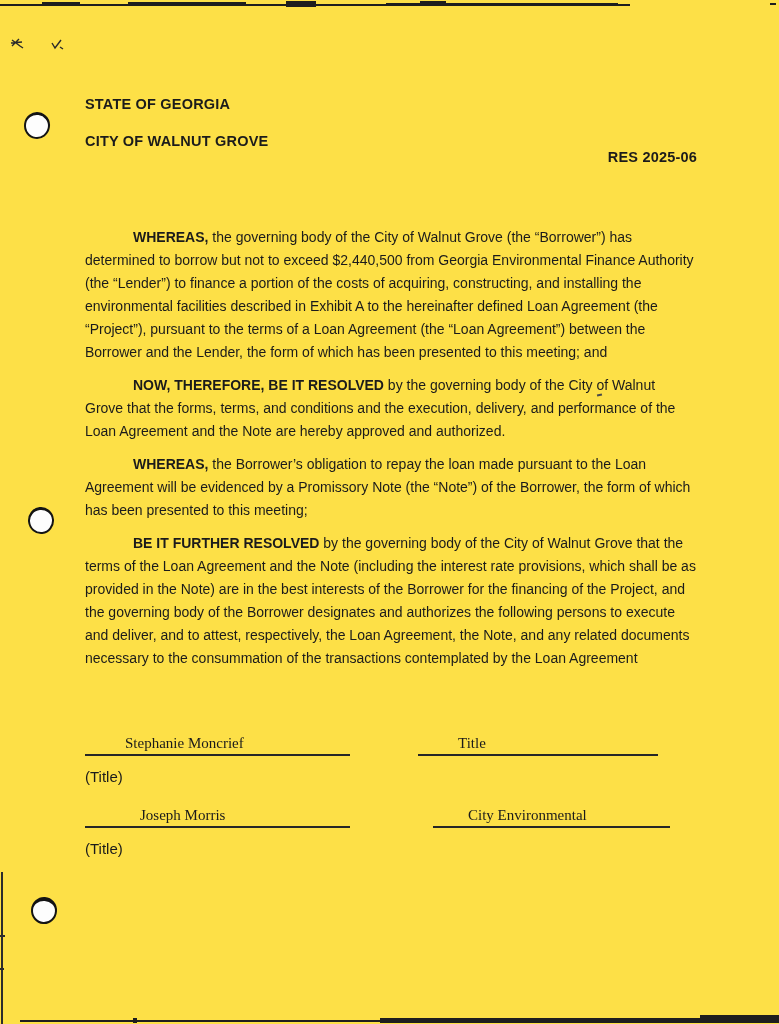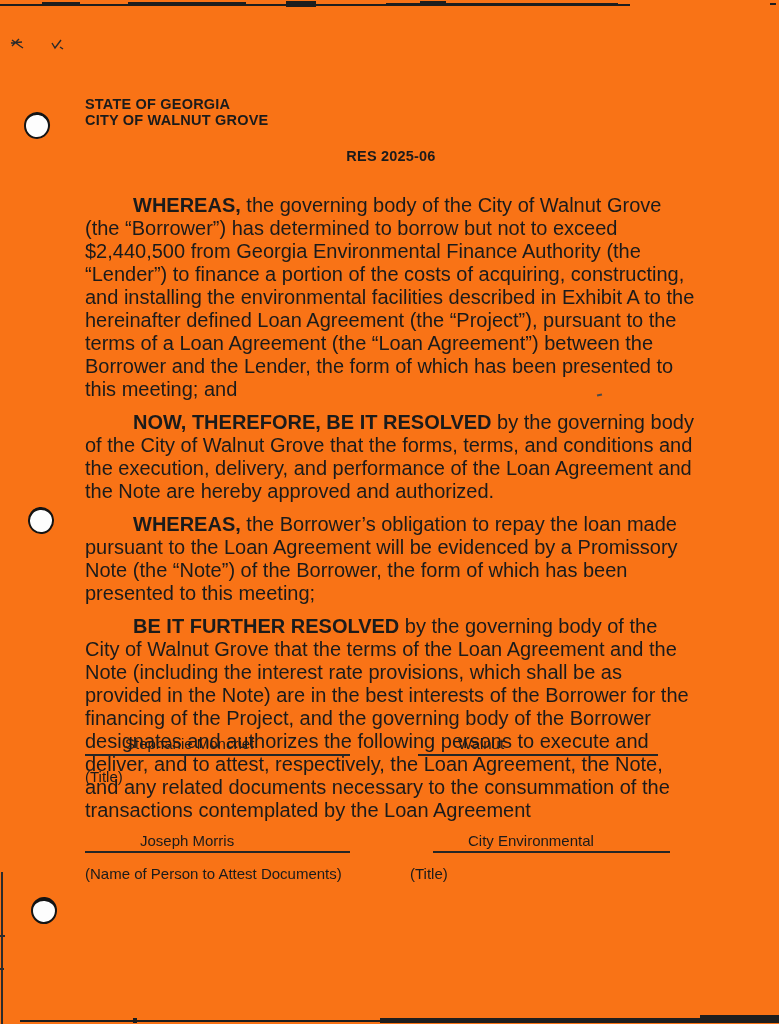--- a/index.html
+++ b/index.html
@@ -2,21 +2,21 @@
 <html><head>
 <meta charset="utf-8">
 <title>RES 2025-06</title>
 <style>
   html, body { margin: 0; padding: 0; background: #e8e8e8; }
   .page {
     position: relative;
     width: 779px;
     height: 1024px;
     margin: 0 auto;
-    background: #f97316;
+    background: #fde047;
     overflow: hidden;
     color: #1b1b1b;
     font-family: "Liberation Sans", "DejaVu Sans", sans-serif;
   }
 
   
   .artifact { position: absolute; background: #1e1e1e; }
   .top-seg-1  { left: 0;   top: 4;    width: 130px; height: 2px; top: 4px; }
   .top-seg-2  { left: 42px;  top: 2px;  width: 38px;  height: 4px; }
   .top-seg-3  { left: 128px; top: 2px;  width: 118px; height: 4px; }
@@ -56,54 +56,53 @@
     position: absolute;
     left: 85px; top: 96px;
     width: 612px;
     filter: blur(0.3px);
   }
   .doc-header div {
     font-weight: 700;
     font-size: 14.5px;
     letter-spacing: 0.2px;
   }
-  .doc-header div + div { }
+  .doc-header div + div { margin-top: 21px; }
   .res-number {
-    text-align: center;
+    text-align: right;
     font-weight: 700;
     font-size: 14.5px;
-    margin-top: 20px;
     letter-spacing: 0.2px;
   }
-  .body-text { margin-top: 30px; font-size: 20px; line-height: 23px; }
+  .body-text { margin-top: 61px; font-size: 14px; line-height: 23px; }
   .body-text p { margin: 0 0 10px 0; text-indent: 48px; }
   .body-text .lead { font-weight: 700; }
 
   
   .signatures {
     position: absolute;
     left: 85px; top: 735px;
     width: 612px;
     font-size: 15px;
     filter: blur(0.3px);
   }
-  .sig-row { display: flex; align-items: flex-start; }
+  .sig-row { display: flex; align-items: flex-start; font-family: Liberation Serif, serif; }
   .sig-cell {
     border-bottom: 2px solid #262626;
     height: 19px;
     box-sizing: content-box;
     white-space: nowrap;
   }
   .sig-name-1  { width: 225px; padding-left: 40px; }
   .sig-title-1 { margin-left: 68px; width: 200px; padding-left: 40px; }
   .sig-name-2  { width: 210px; padding-left: 55px; }
   .sig-title-2 { margin-left: 83px; width: 202px; padding-left: 35px; }
   .labels-row { display: flex; margin-top: 12px; }
   .label-name { width: 325px; }
-  .sig-group-2 { margin-top: 47px; }
+  .sig-group-2 { margin-top: 22px; }
 </style>
 </head>
 <body>
 
 <div class="page">
 
   <div class="artifact top-seg-1"></div>
   <div class="artifact top-seg-2"></div>
   <div class="artifact top-seg-3"></div>
   <div class="artifact top-seg-4"></div>
@@ -153,37 +152,36 @@
   </div>
 
   <div class="signatures">
 
     <div class="sig-group-1">
       <div class="sig-row">
         <div class="sig-cell sig-name-1">
           <span>Stephanie Moncrief</span>
         </div>
         <div class="sig-cell sig-title-1">
-          <span>Walnut</span>
+          <span>Title</span>
         </div>
       </div>
       <div class="labels-row">
         <div class="label-title">(Title)</div>
       </div>
     </div>
 
     <div class="sig-group-2">
       <div class="sig-row">
         <div class="sig-cell sig-name-2">
           <span>Joseph Morris</span>
         </div>
         <div class="sig-cell sig-title-2">
           <span>City Environmental</span>
         </div>
       </div>
       <div class="labels-row">
-        <div class="label-name">(Name of Person to Attest Documents)</div>
         <div class="label-title">(Title)</div>
       </div>
     </div>
 
   </div>
 </div>
 
 </body></html>

